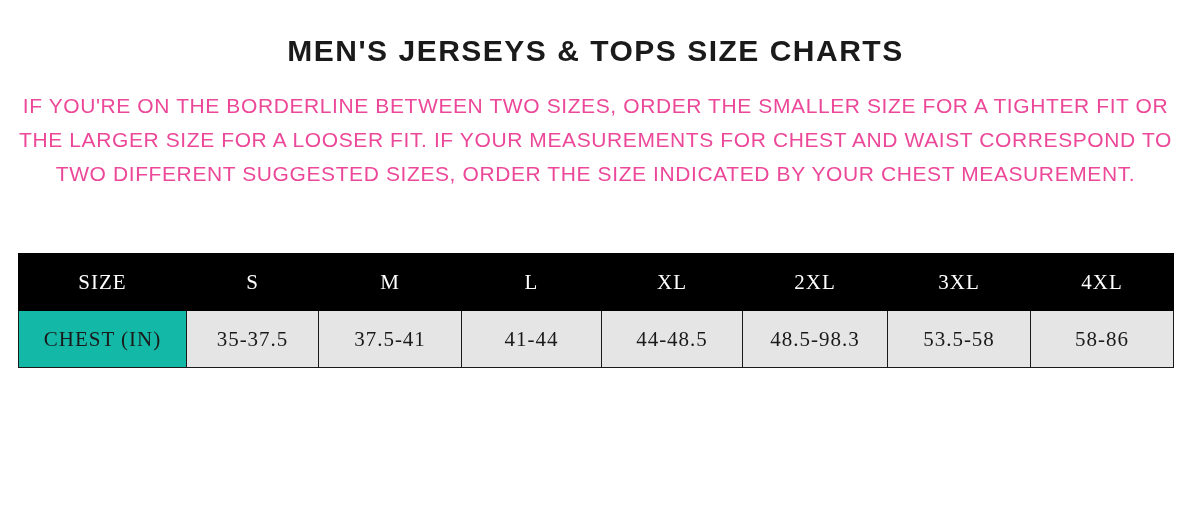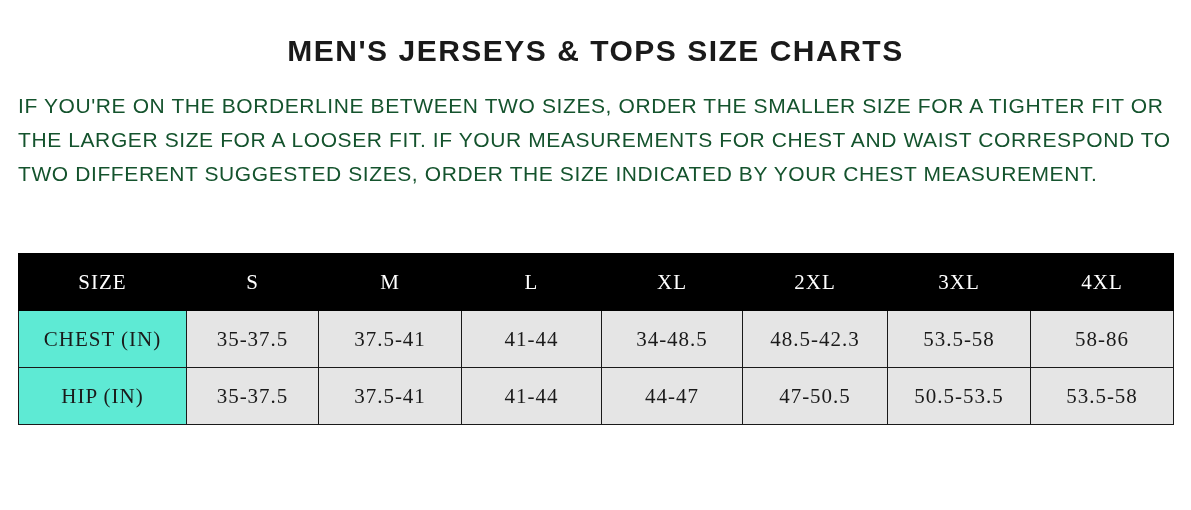--- a/index.html
+++ b/index.html
@@ -29,23 +29,23 @@
     color: #1a1a1a;
     padding-top: 33px;
     margin: 0;
     line-height: 1.2;
   }
   .intro {
     margin: 20px 18px 0 18px;
     font-family: "Liberation Sans", sans-serif;
     font-size: 21px;
     letter-spacing: 0.6px;
-    color: #14532d;
+    color: #ec4899;
     line-height: 1.62;
-    text-align: left;
+    text-align: center;
   }
   .table-wrap {
     position: absolute;
     left: 18px;
     top: 253px;
     width: 1155px;
   }
   table.size-chart {
     border-collapse: collapse;
     width: 1155px;
@@ -66,21 +66,21 @@
     background: #000000;
     color: #ffffff;
     font-weight: normal;
     border-color: #000000;
   }
   table.size-chart tbody td {
     background: #e5e5e5;
     color: #1a1a1a;
   }
   table.size-chart tbody td.row-label {
-    background: #5eead4;
+    background: #14b8a6;
     margin-left: 32px;
   }
   col.c0 { width: 168px; }
   col.c1 { width: 132px; }
   col.c2 { width: 143px; }
   col.c3 { width: 140px; }
   col.c4 { width: 141px; }
   col.c5 { width: 145px; }
   col.c6 { width: 143px; }
   col.c7 { width: 143px; }
@@ -117,32 +117,22 @@
           <th>3XL</th>
           <th>4XL</th>
         </tr>
       </thead>
       <tbody>
         <tr>
           <td class="row-label">CHEST (IN)</td>
           <td>35-37.5</td>
           <td>37.5-41</td>
           <td>41-44</td>
-          <td>34-48.5</td>
-          <td>48.5-42.3</td>
+          <td>44-48.5</td>
+          <td>48.5-98.3</td>
           <td>53.5-58</td>
           <td>58-86</td>
-        </tr>
-        <tr>
-          <td class="row-label">HIP (IN)</td>
-          <td>35-37.5</td>
-          <td>37.5-41</td>
-          <td>41-44</td>
-          <td>44-47</td>
-          <td>47-50.5</td>
-          <td>50.5-53.5</td>
-          <td>53.5-58</td>
         </tr>
       </tbody>
     </table>
   </div>
 
 </div>
 
 </body></html>

